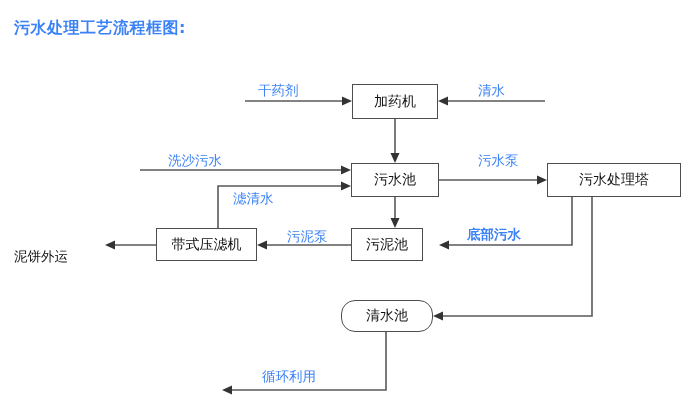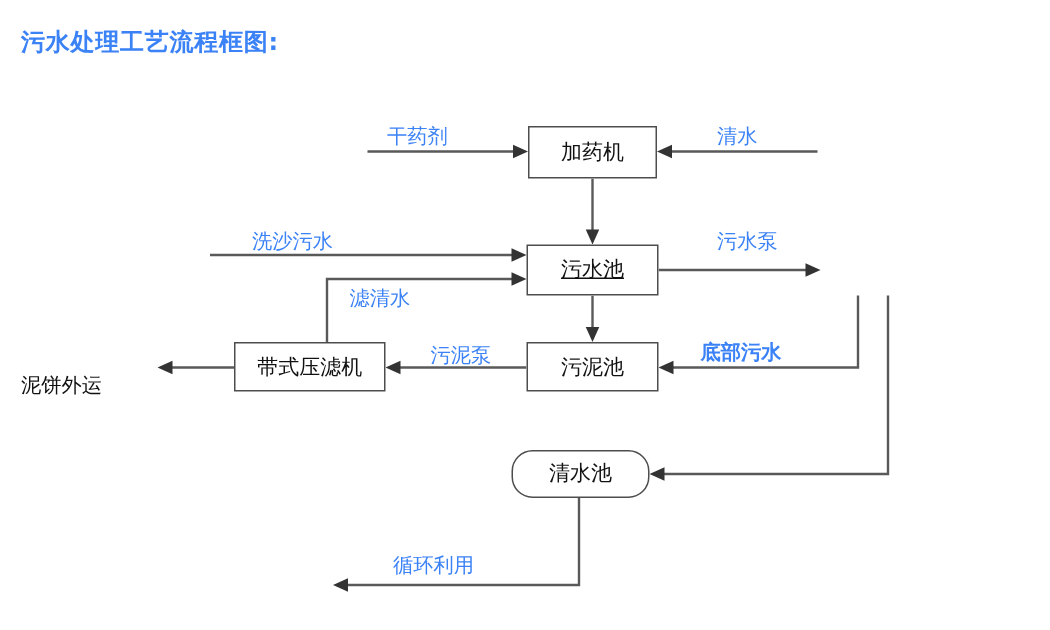--- a/index.html
+++ b/index.html
@@ -136,23 +136,24 @@
       <polygon points="433,316 443,311.5 443,320.5"></polygon>
     </g>
 
     <g>
       <polyline points="386,332 386,390 229,390"></polyline>
       <polygon points="222,390 232,385.5 232,394.5"></polygon>
     </g>
   </svg>
 
   <div class="node" style="left:352px; top:84px; width:86px; height:35px;">加药机</div>
-  <div class="node" style="left:351px; top:163px; width:88px; height:34px;text-decoration:underline;">污水池</div>
+  <div class="node" style="left:351px; top:163px; width:88px; height:34px;">污水池</div>
+  <div class="node" style="left:547px; top:163px; width:134px; height:34px;">污水处理塔</div>
   <div class="node" style="left:156px; top:228px; width:101px; height:33px;">带式压滤机</div>
-  <div class="node" style="left:351px; top:228px; width:88px; height:33px;">污泥池</div>
+  <div class="node" style="left:351px; top:228px; width:72px; height:33px;">污泥池</div>
   <div class="node" style="left:341px; top:300px; width:92px; height:32px;border-radius:14px;">清水池</div>
 
   <div class="edge-label" style="left:258px; top:82px;">干药剂</div>
   <div class="edge-label" style="left:478px; top:82px;">清水</div>
   <div class="edge-label" style="left:168px; top:152px;">洗沙污水</div>
   <div class="edge-label" style="left:458px; top:152px;margin-left:20px;">污水泵</div>
   <div class="edge-label" style="left:233px; top:190px;">滤清水</div>
   <div class="edge-label" style="left:287px; top:228px;">污泥泵</div>
   <div class="edge-label" style="left:467px; top:226px;font-weight:bold;">底部污水</div>
   <div class="edge-label" style="left:262px; top:368px;">循环利用</div>

